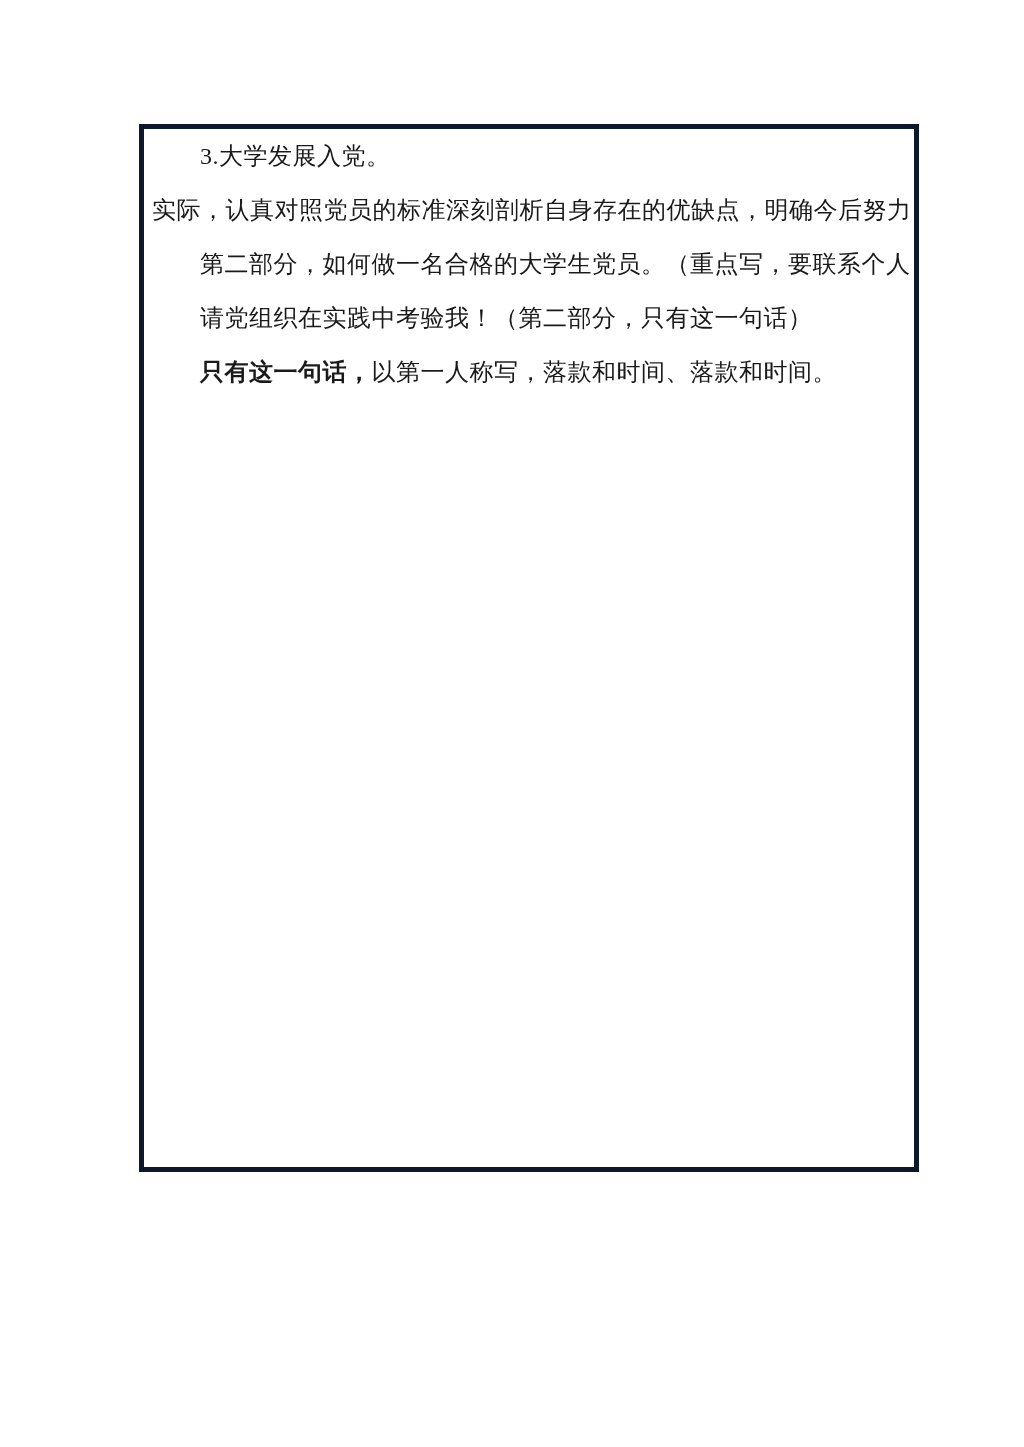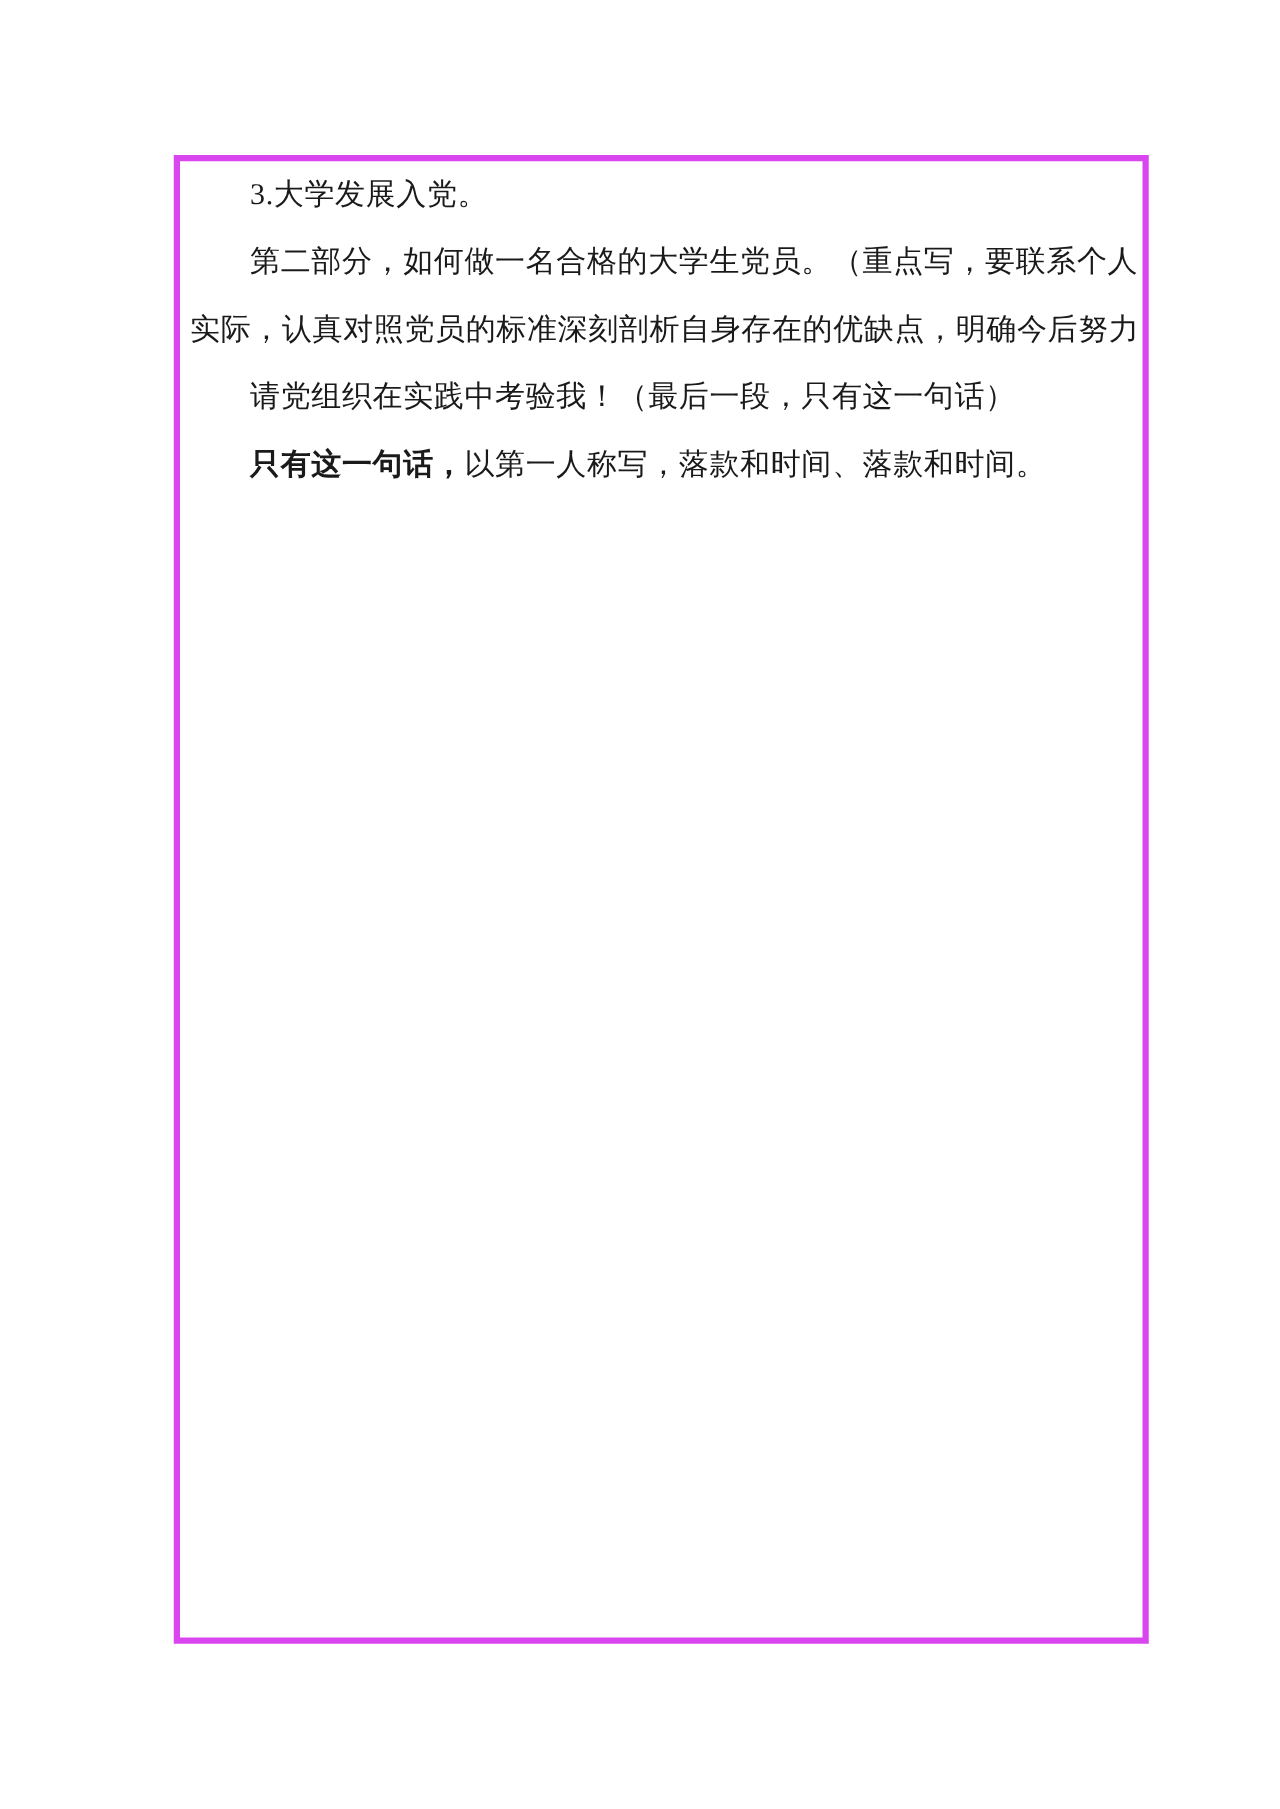--- a/index.html
+++ b/index.html
@@ -11,22 +11,22 @@
     height: 1447px;
     background: #ffffff;
     position: relative;
     font-family: "Liberation Serif", "DejaVu Serif", serif;
   }
   .doc-frame {
     position: absolute;
     left: 139px;
     top: 124px;
     width: 780px;
-    height: 1191px;
-    border: 5px solid #d946ef;
+    height: 1048px;
+    border: 5px solid #0f172a;
     box-sizing: border-box;
     background: #ffffff;
     padding: 0 8px;
     overflow: hidden;
   }
   .doc-line {
     font-size: 24px;
     line-height: 54px;
     color: #1a1a1a;
     letter-spacing: 0.5px;
@@ -39,19 +39,19 @@
   .bold-seg {
     font-weight: bold;
   }
 </style>
 </head>
 <body>
 
 <div class="doc-frame">
   <div class="doc-line indent">3.大学发展入党。</div>
 
+  <div class="doc-line">实际，认真对照党员的标准深刻剖析自身存在的优缺点，明确今后努力</div>
   <div class="doc-line indent">第二部分，如何做一名合格的大学生党员。（重点写，要联系个人</div>
-  <div class="doc-line">实际，认真对照党员的标准深刻剖析自身存在的优缺点，明确今后努力</div>
 
-  <div class="doc-line indent">请党组织在实践中考验我！（最后一段，只有这一句话）</div>
+  <div class="doc-line indent">请党组织在实践中考验我！（第二部分，只有这一句话）</div>
 
   <div class="doc-line indent"><span class="bold-seg">只有这一句话，</span><span>以第一人称写，落款和时间、落款和时间。</span></div>
 </div>
 
 </body></html>

